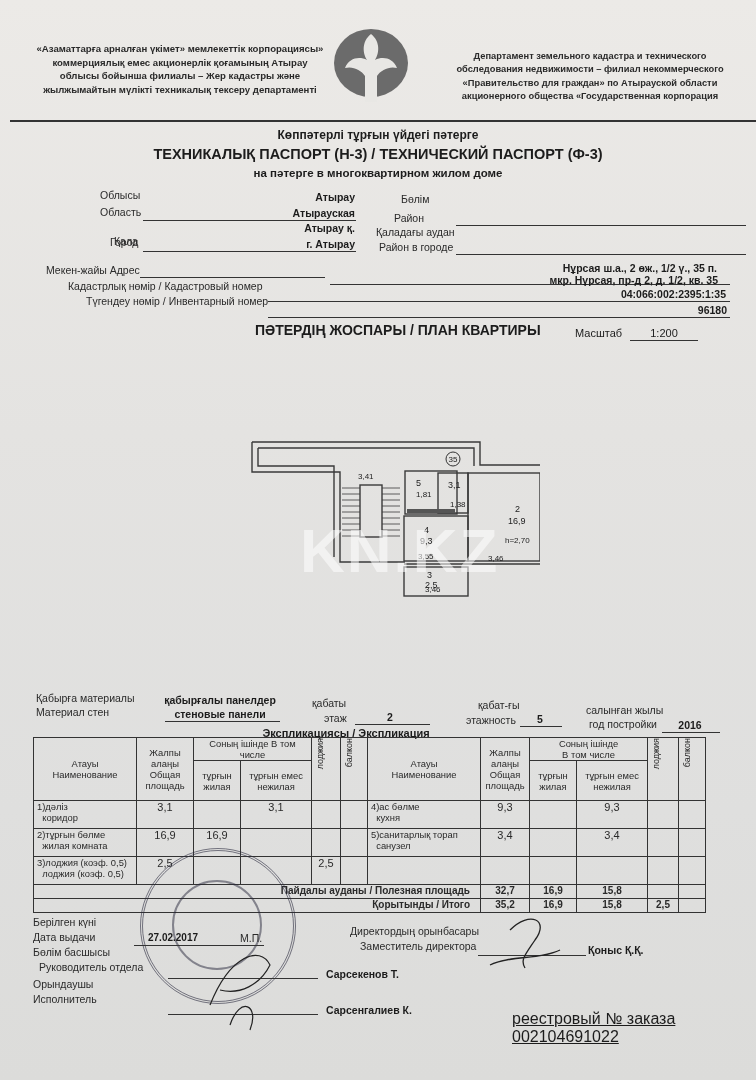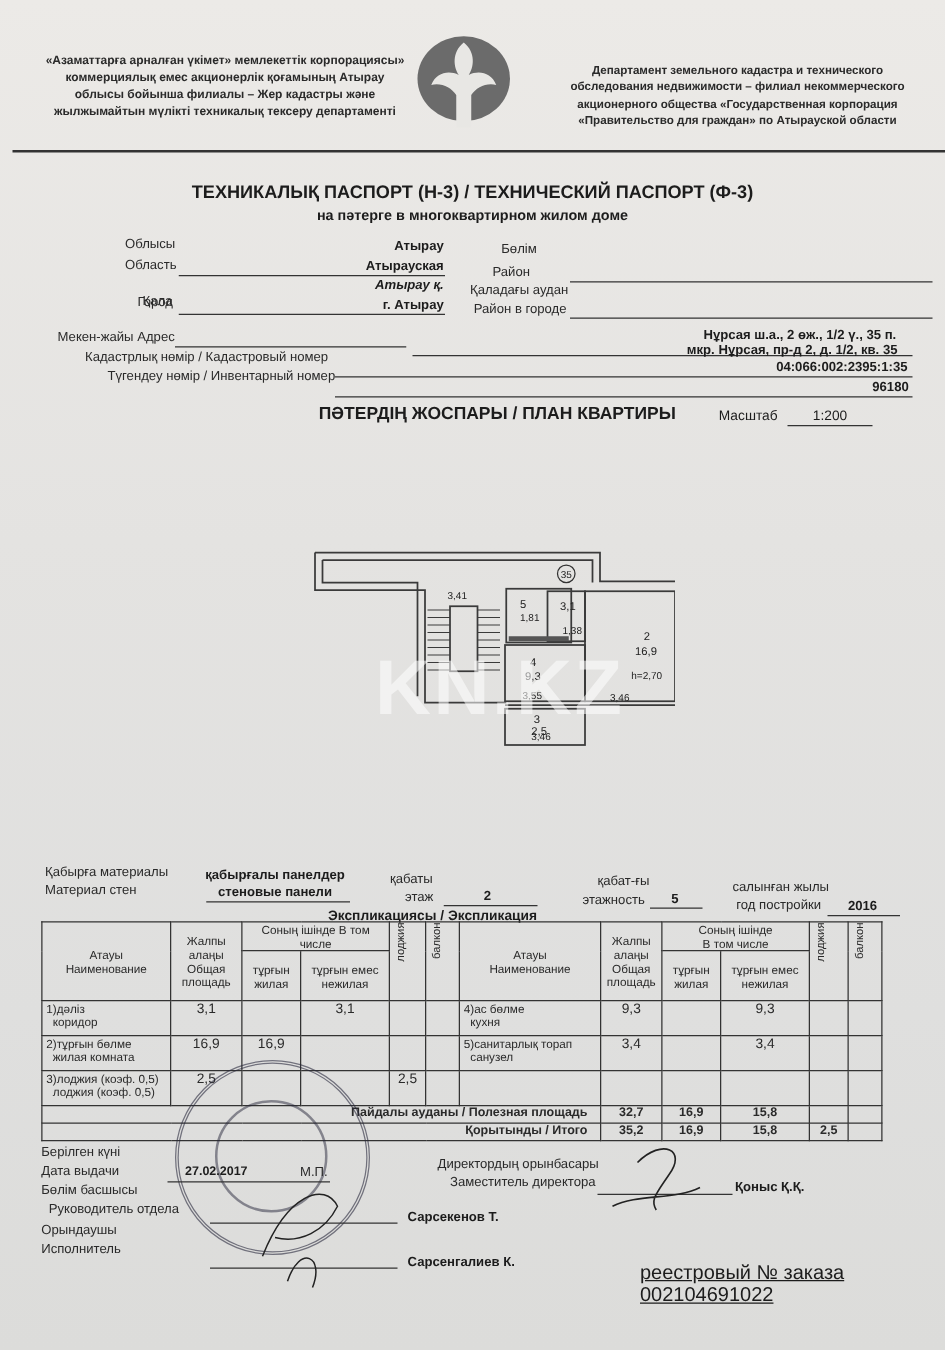--- a/index.html
+++ b/index.html
@@ -67,37 +67,38 @@
     <div>облысы бойынша филиалы – Жер кадастры және</div>
     <div>жылжымайтын мүлікті техникалық тексеру департаменті</div>
   </div>
   <svg class="abs logo" viewBox="0 0 76 78">
     <ellipse cx="38" cy="39" rx="37" ry="34" fill="#6b6b6b"></ellipse>
     <path d="M38 10 C28 18 30 30 34 36 C26 32 16 34 12 44 C20 42 28 46 32 52 L32 78 L44 78 L44 52 C48 46 56 42 64 44 C60 34 50 32 42 36 C46 30 48 18 38 10 Z" fill="#e8e7e4"></path>
   </svg>
   <div class="abs hdr-right">
     <div>Департамент земельного кадастра и технического</div>
     <div>обследования недвижимости – филиал некоммерческого</div>
+    <div>«Правительство для граждан» по Атырауской области</div>
     <div>акционерного общества «Государственная корпорация</div>
-    <div>«Правительство для граждан» по Атырауской области</div>
   </div>
   <div class="abs top-rule"></div>
 
+  <div class="abs title1">Көппәтерлі тұрғын үйдегі пәтерге</div>
   <div class="abs title2">ТЕХНИКАЛЫҚ ПАСПОРТ (Н-3) / ТЕХНИЧЕСКИЙ ПАСПОРТ (Ф-3)</div>
   <div class="abs title3">на пәтерге в многоквартирном жилом доме</div>
 
   <div class="abs lbl" style="left:100px;top:189px;">Облысы</div>
   <div class="abs lbl" style="left:100px;top:206px;">Область</div>
   <div class="abs lbl" style="left:114px;top:235px;">Қала</div>
   <div class="abs lbl" style="left:110px;top:236px;">Город</div>
 
   <div class="abs val" style="left:230px;top:191px;width:125px;">Атырау</div>
   <div class="abs val" style="left:230px;top:207px;width:125px;">Атырауская</div>
   <div class="abs line" style="left:143px;top:220px;width:213px;"></div>
-  <div class="abs val" style="left:230px;top:222px;width:125px;font-style:italic;">Атырау қ.</div>
+  <div class="abs val" style="left:230px;top:222px;width:125px;">Атырау қ.</div>
   <div class="abs val" style="left:230px;top:238px;width:125px;">г. Атырау</div>
   <div class="abs line" style="left:143px;top:251px;width:213px;"></div>
 
   <div class="abs lbl" style="left:401px;top:193px;">Бөлім</div>
   <div class="abs lbl" style="left:394px;top:212px;">Район</div>
   <div class="abs line" style="left:456px;top:225px;width:290px;"></div>
   <div class="abs lbl" style="left:376px;top:226px;">Қаладағы аудан</div>
   <div class="abs lbl" style="left:379px;top:241px;">Район в городе</div>
   <div class="abs line" style="left:456px;top:254px;width:290px;"></div>
 

